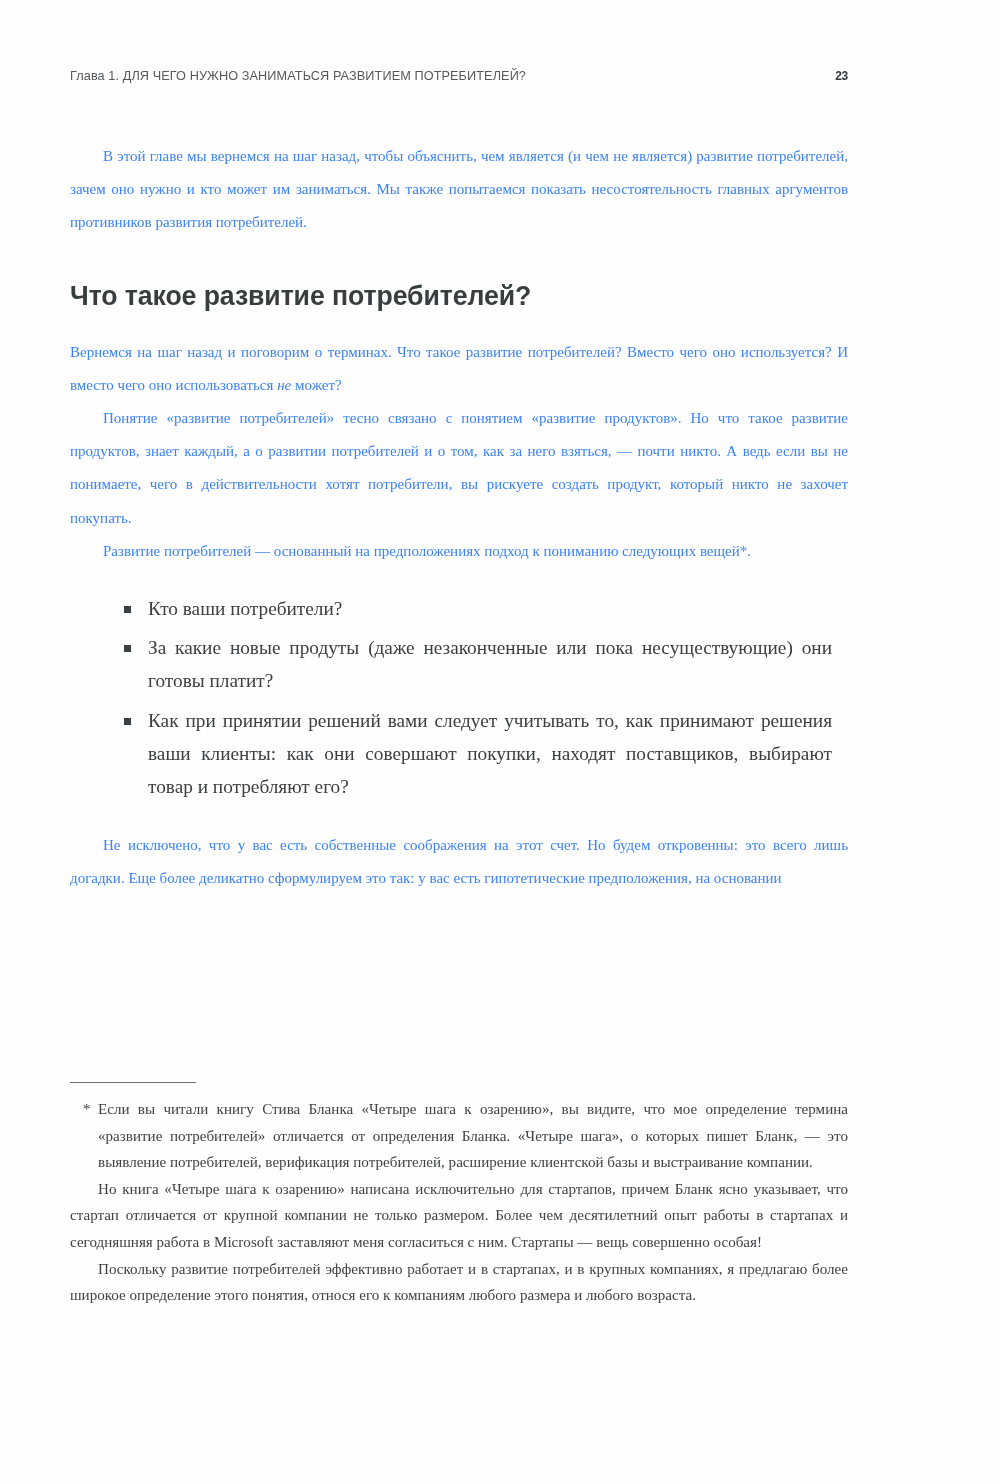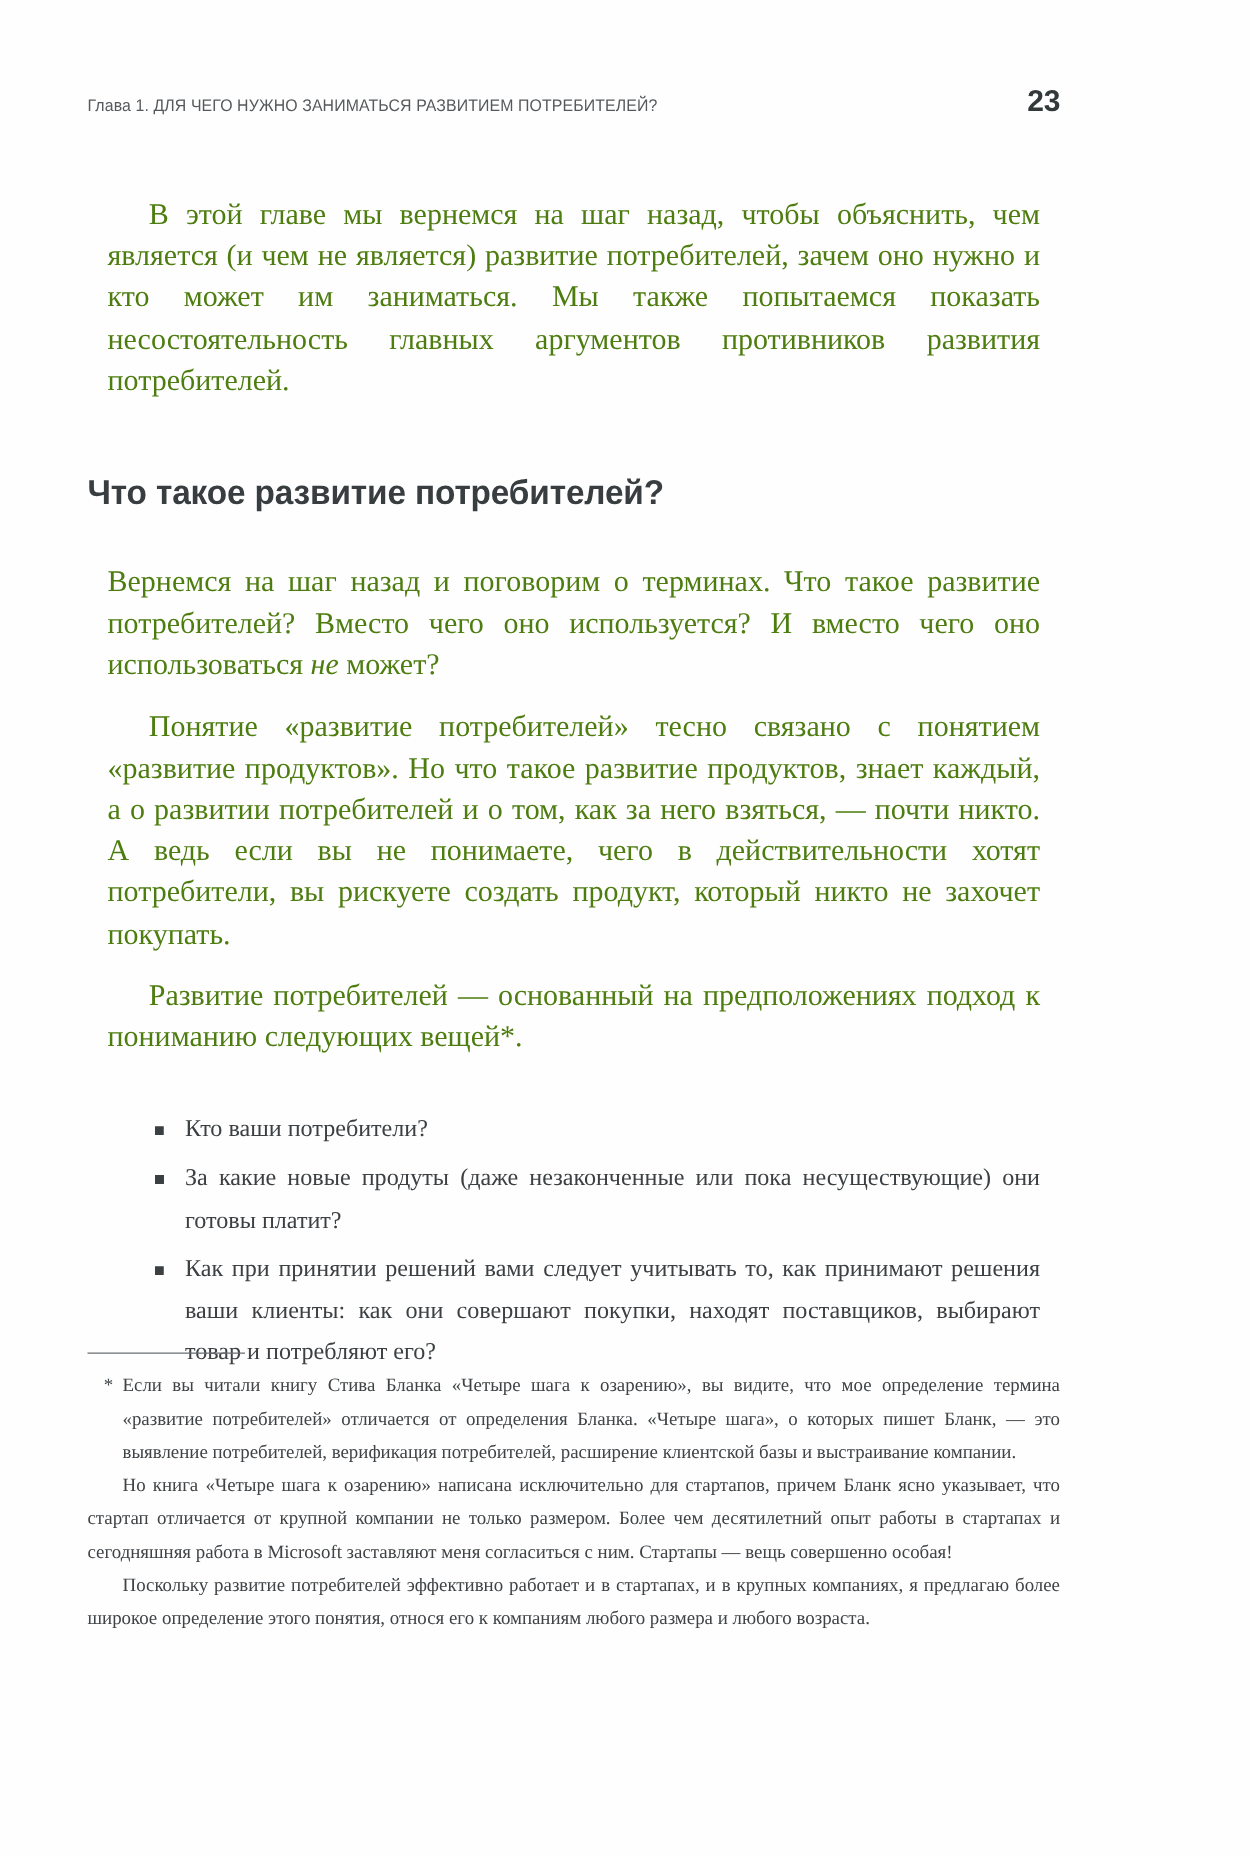--- a/index.html
+++ b/index.html
@@ -40,41 +40,41 @@
     font-family: "Liberation Sans", "DejaVu Sans", sans-serif;
     font-size: 13.5px;
     letter-spacing: 0.1px;
     color: #55595c;
     white-space: nowrap;
     transform: scaleX(0.94);
     transform-origin: left center;
   }
   .page-number {
     font-family: "Liberation Sans", "DejaVu Sans", sans-serif;
-    font-size: 24px;
+    font-size: 12px;
     font-weight: bold;
     color: #33383b;
     letter-spacing: -0.3px;
   }
 
   
   .content {
     position: absolute;
     left: 70px;
     top: 140px;
     width: 778px;
   }
 
   p.body {
-    margin: 16px;
-    font-size: 24px;
+    margin: 0;
+    font-size: 15px;
     line-height: 33.2px;
     text-align: justify;
     text-justify: inter-word;
-    color: #4d7c0f;
+    color: #3b82f6;
     hyphens: manual;
   }
   p.body.indent {
     text-indent: 33px;
   }
 
   h2.section-heading {
     margin: 0;
     font-family: "Liberation Sans", "DejaVu Sans", sans-serif;
     font-weight: bold;
@@ -195,20 +195,21 @@
         <span>За какие новые продуты (даже незаконченные или пока несуществующие) они готовы платит?</span>
       </li>
       <li>
         <span class="sq"></span>
         <span>Как при принятии решений вами следует учитывать то, как принимают решения ваши клиенты: как они совершают покупки, находят поставщиков, выбирают товар и потребляют его?</span>
       </li>
     </ul>
 
     <div class="gap-after-list"></div>
 
+    <p class="body indent">Не исключено, что у вас есть собственные соображения на этот счет. Но будем откровенны: это всего лишь догадки. Еще более деликатно сформулируем это так: у вас есть гипотетические предположения, на основании</p>
 
   </div>
 
   <div class="footnote-block">
     <div class="footnote-rule"></div>
 
     <p class="footnote-para">
       <span class="marker">*</span><span>Если вы читали книгу Стива Бланка «Четыре шага к озарению», вы видите, что мое определение термина «развитие потребителей» отличается от определения Бланка. «Четыре шага», о которых пишет Бланк, — это выявление потребителей, верификация потребителей, расширение клиентской базы и выстраивание компании.</span>
     </p>
 

